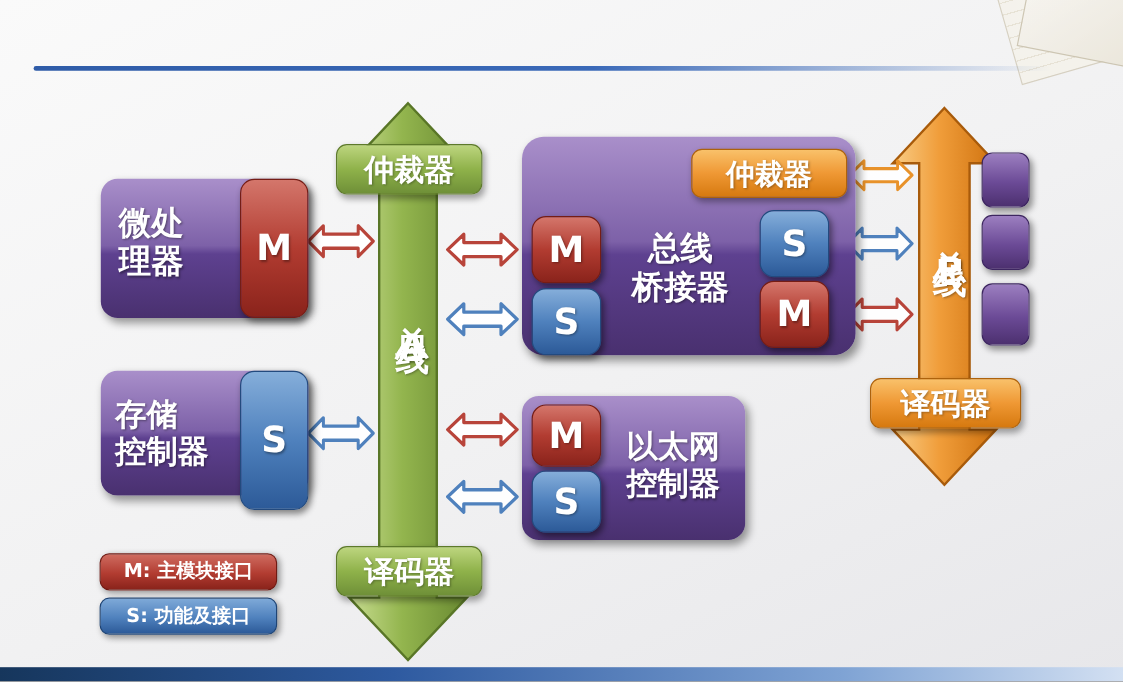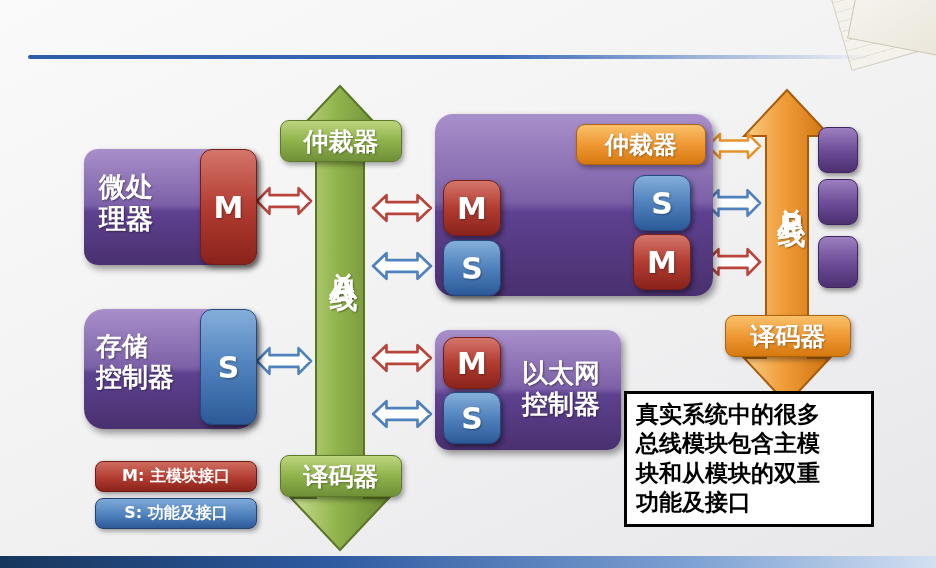--- a/index.html
+++ b/index.html
@@ -67,21 +67,21 @@
   .conn.blue   path { stroke:#4f81bd; }
   .conn.orange path { stroke:#e8922a; }
   
   .mini {
     position:absolute; width:40px; height:46px; border-radius:9px; z-index:4;
     background:linear-gradient(180deg,#9c7fc0 0%, #6b4a96 55%, #4c306f 100%);
     box-shadow:2px 3px 5px rgba(0,0,0,.4); border:1px solid #3d2660;
   }
   
   .legend-badge {
-    position:absolute; left:95px; width:162px; height:31px; border-radius:8px;
+    position:absolute; left:83px; width:148px; height:31px; border-radius:8px;
     display:flex; align-items:center; justify-content:center; z-index:6;
     color:#fff; font-weight:bold; font-size:16px; box-shadow:2px 2px 5px rgba(0,0,0,.4);
   }
   .legend-badge.red  { background:linear-gradient(180deg,#cf6c60 0%, #b23c31 55%, #8a231b 100%); border:1px solid #6f1b14; }
   .legend-badge.blue { background:linear-gradient(180deg,#7ea9d8 0%, #4f81bd 55%, #2c5a98 100%); border:1px solid #1f4474; }
   
   .note {
     position:absolute; left:624px; top:391px; width:250px; z-index:7;
     background:#fff; border:3px solid #000; padding:6px 9px;
     font-size:23px; font-weight:bold; color:#000; line-height:1.28; white-space:pre-line;
@@ -180,48 +180,46 @@
         <path d="M15 9.5 L15 3 L2 15 L15 27 L15 20.5 L45 20.5 L45 27 L58 15 L45 3 L45 9.5 Z"></path>
       </svg>
   </div>
 
   <div class="pbox" style="left:84px; top:149px; width:173px; height:116px;">
     <div class="box-label" style="left:15px; top:22px; font-size:27px;">微处
 理器</div>
     <div class="port red" style="left:116px; top:0; width:57px; height:116px;">M</div>
   </div>
 
-  <div class="pbox" style="left:84px; top:309px; width:173px; height:120px;border-radius:20px;">
+  <div class="pbox" style="left:84px; top:309px; width:173px; height:104px;">
     <div class="box-label" style="left:12px; top:22px; font-size:26px;">存储
 控制器</div>
     <div class="port blue" style="left:116px; top:0; width:57px; height:116px;">S</div>
   </div>
 
   <div class="pbox" style="left:435px; top:114px; width:278px; height:182px; border-radius:18px;">
     <div class="pill orange" style="left:141px; top:10px; width:130px; height:41px; font-size:24px;">仲裁器</div>
+    <div class="box-label" style="left:66px; top:78px; width:132px; font-size:27px; text-align:center;">总线
+桥接器</div>
     <div class="port red" style="left:8px;  top:66px;  width:58px; height:56px;">M</div>
     <div class="port blue" style="left:8px;  top:126px; width:58px; height:56px;">S</div>
     <div class="port blue" style="left:198px; top:61px; width:58px; height:56px;">S</div>
     <div class="port red" style="left:198px; top:120px; width:58px; height:56px;">M</div>
   </div>
 
   <div class="pbox" style="left:435px; top:330px; width:186px; height:120px;">
     <div class="port red" style="left:8px; top:7px;  width:58px; height:52px;">M</div>
     <div class="port blue" style="left:8px; top:62px; width:58px; height:52px;">S</div>
     <div class="box-label" style="left:72px; top:28px; width:108px; font-size:26px; text-align:center;">以太网
 控制器</div>
   </div>
 
   <div class="mini" style="left:818px; top:127px;"></div>
   <div class="mini" style="left:818px; top:179px;"></div>
   <div class="mini" style="left:818px; top:236px; height:52px;"></div>
 
   <div class="legend-badge red" style="top:461px;">M: 主模块接口</div>
   <div class="legend-badge blue" style="top:498px;">S: 功能及接口</div>
 
-  <div class="note">真实系统中的很多
-总线模块包含主模
-块和从模块的双重
-功能及接口</div>
 
   <div class="bottom-bar"></div>
 
 </div>
 
 </body></html>

